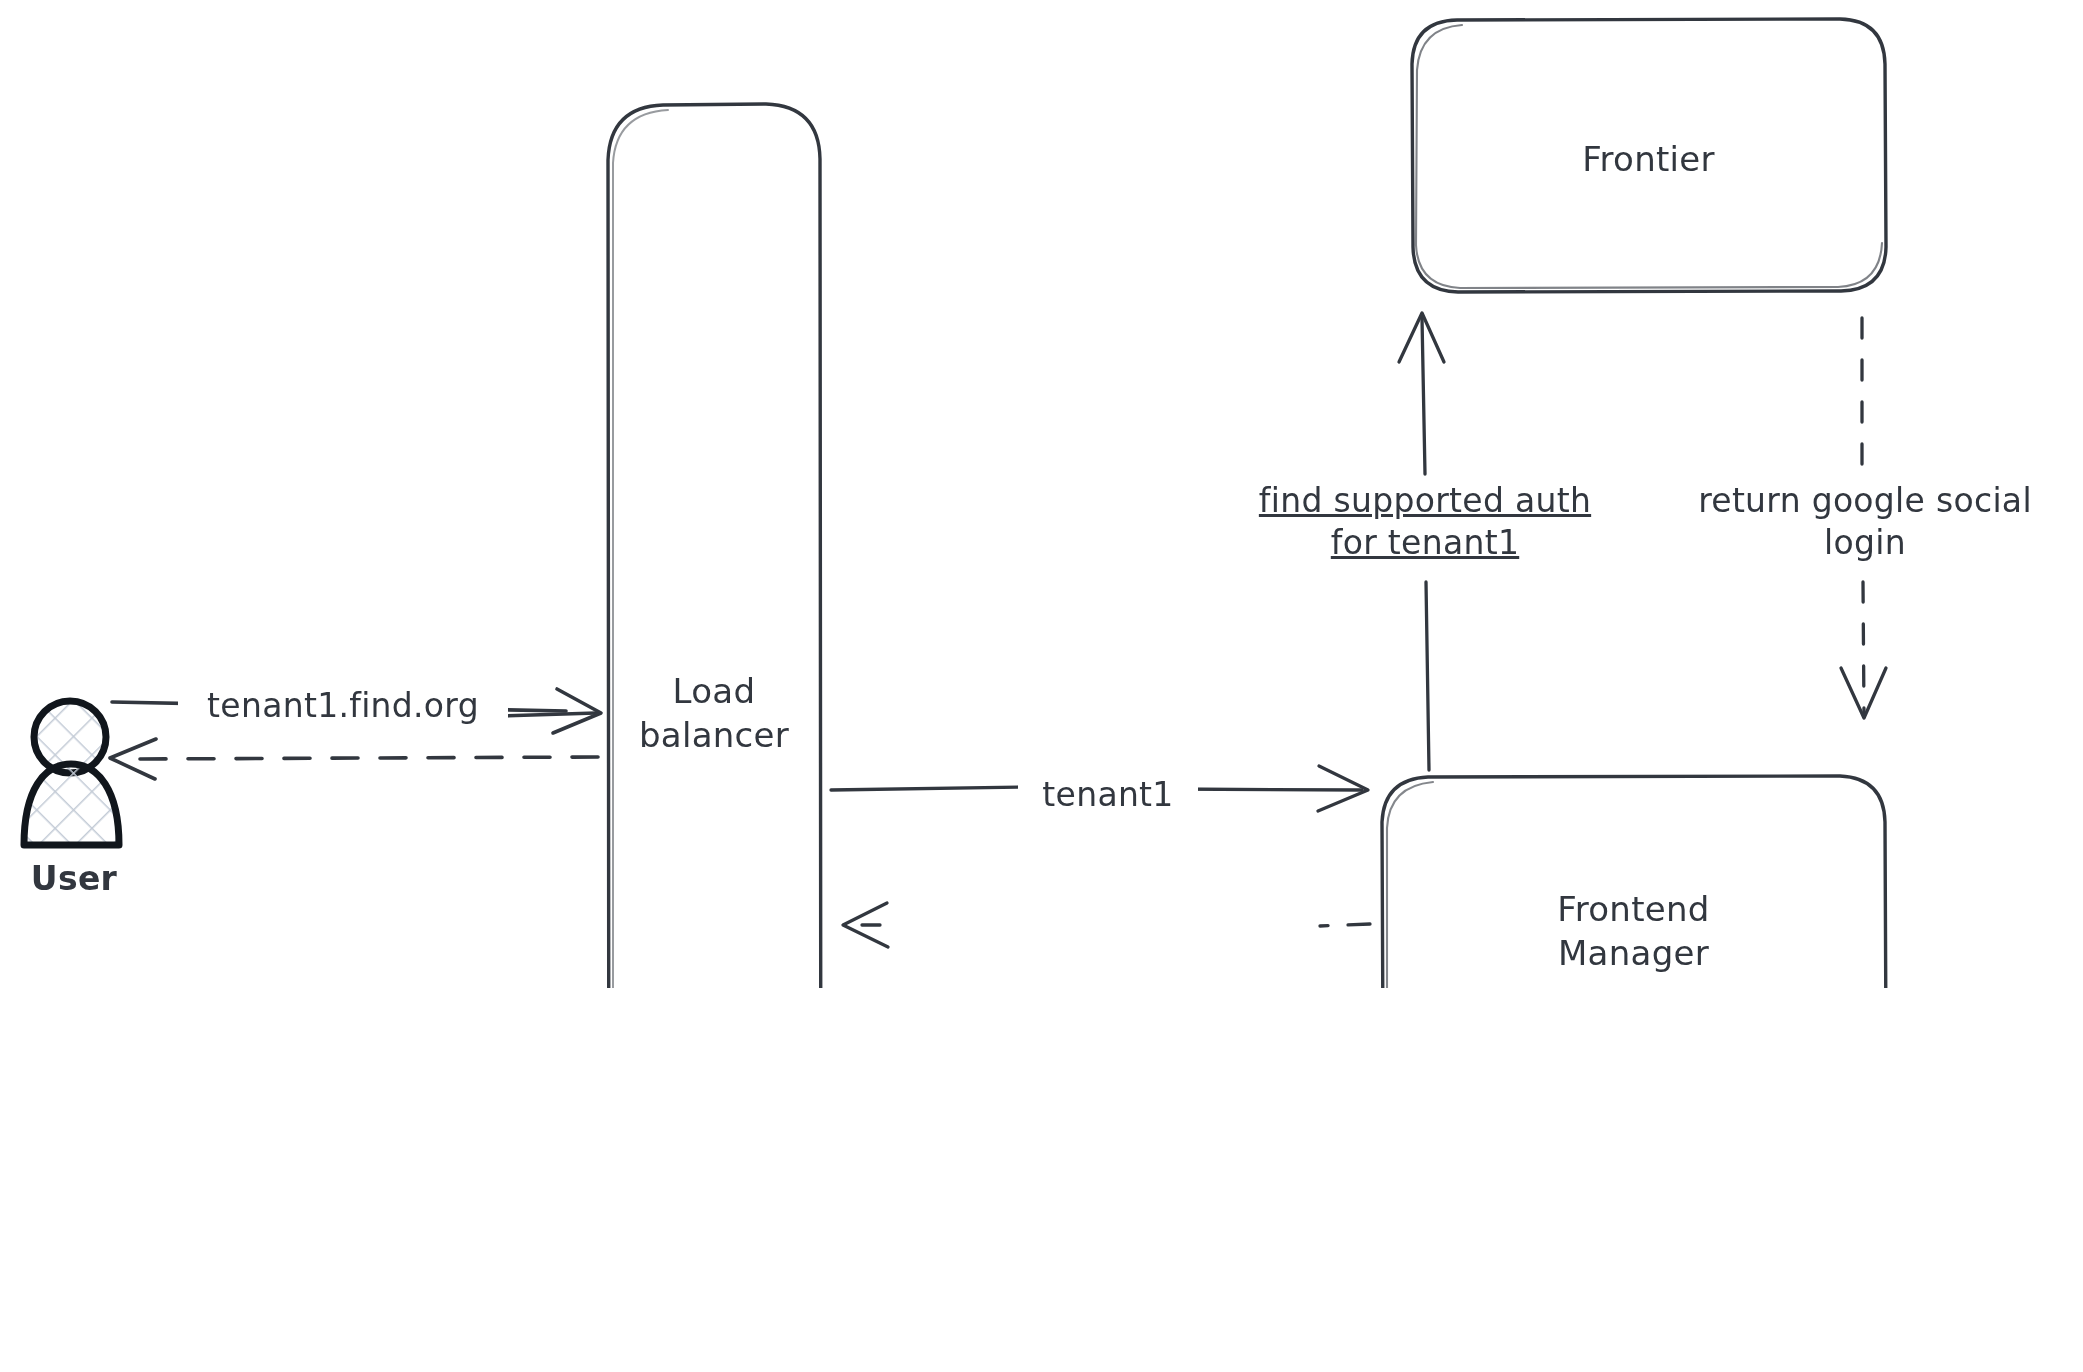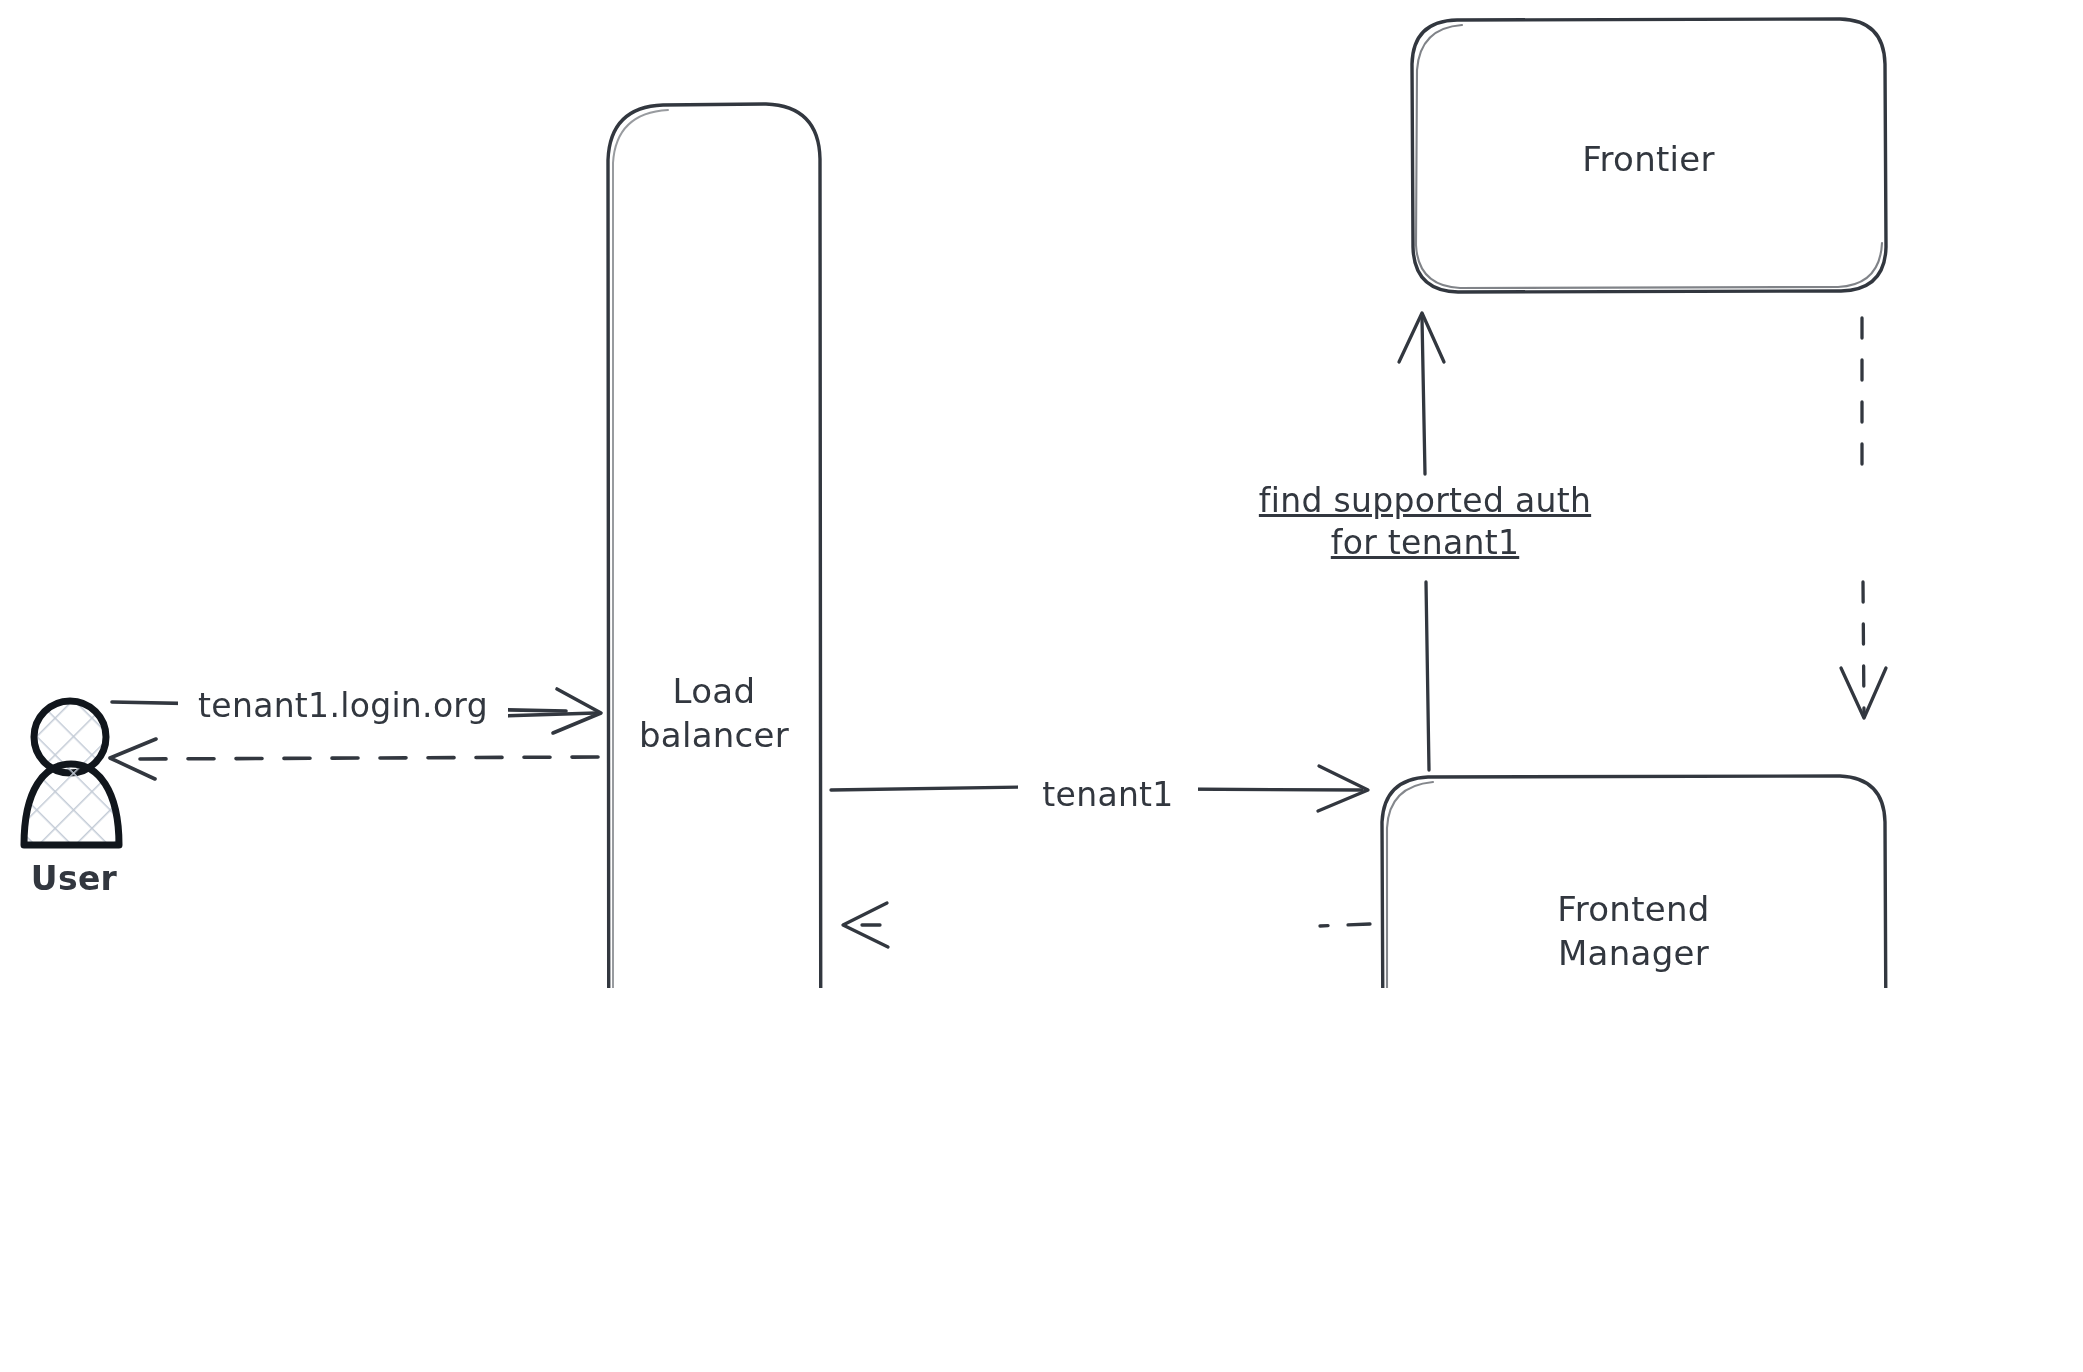--- a/index.html
+++ b/index.html
@@ -154,22 +154,24 @@
   <div class="node-label" id="label-frontier">Frontier</div>
 
   <div class="node-label" id="label-loadbalancer">Load
 balancer</div>
 
   <div class="node-label" id="label-frontendmanager">Frontend
 Manager</div>
 
   <div class="actor-label" id="label-user">User</div>
 
-  <div class="edge-label" id="label-tenant-domain">tenant1.login.org</div>
+  <div class="edge-label" id="label-tenant-domain">tenant1.find.org</div>
 
   <div class="edge-label" id="label-tenant1">tenant1</div>
 
 
   <div class="edge-label" id="label-find-auth">find supported auth
 for tenant1</div>
 
+  <div class="edge-label" id="label-return-google">return google social
+login</div>
 
 </div>
 
 </body></html>

